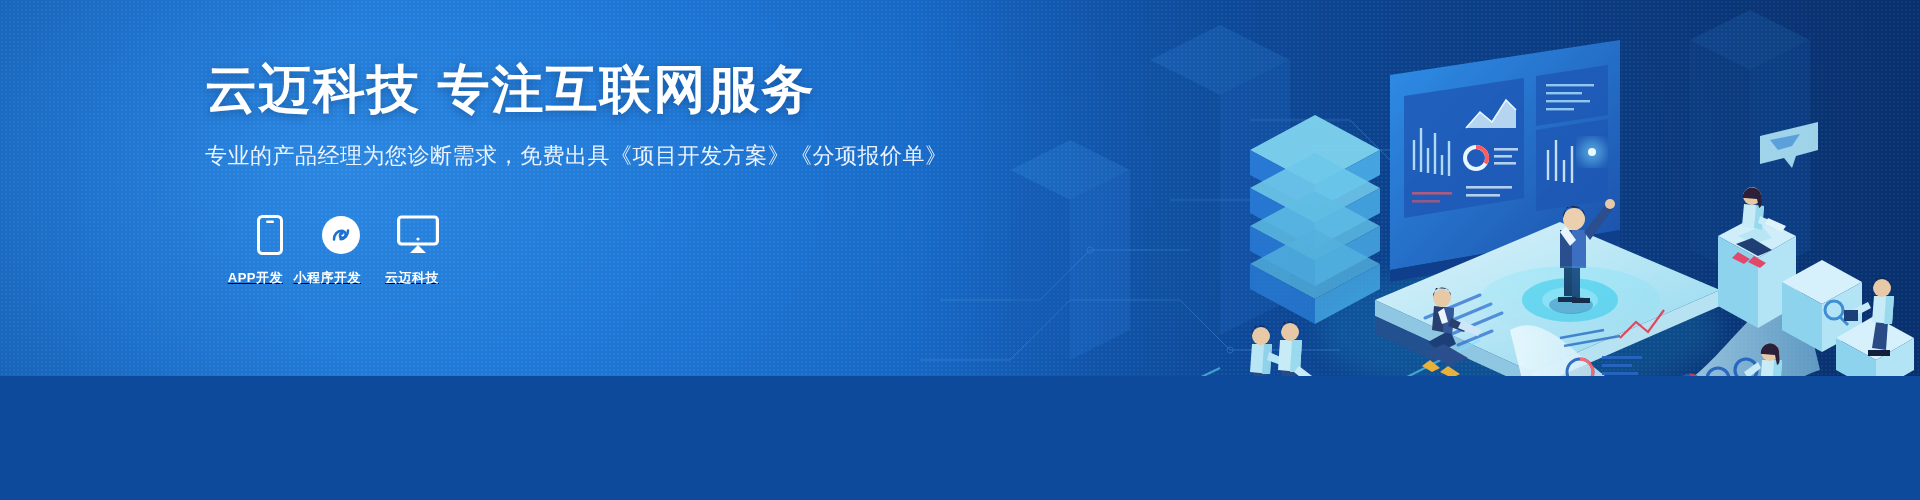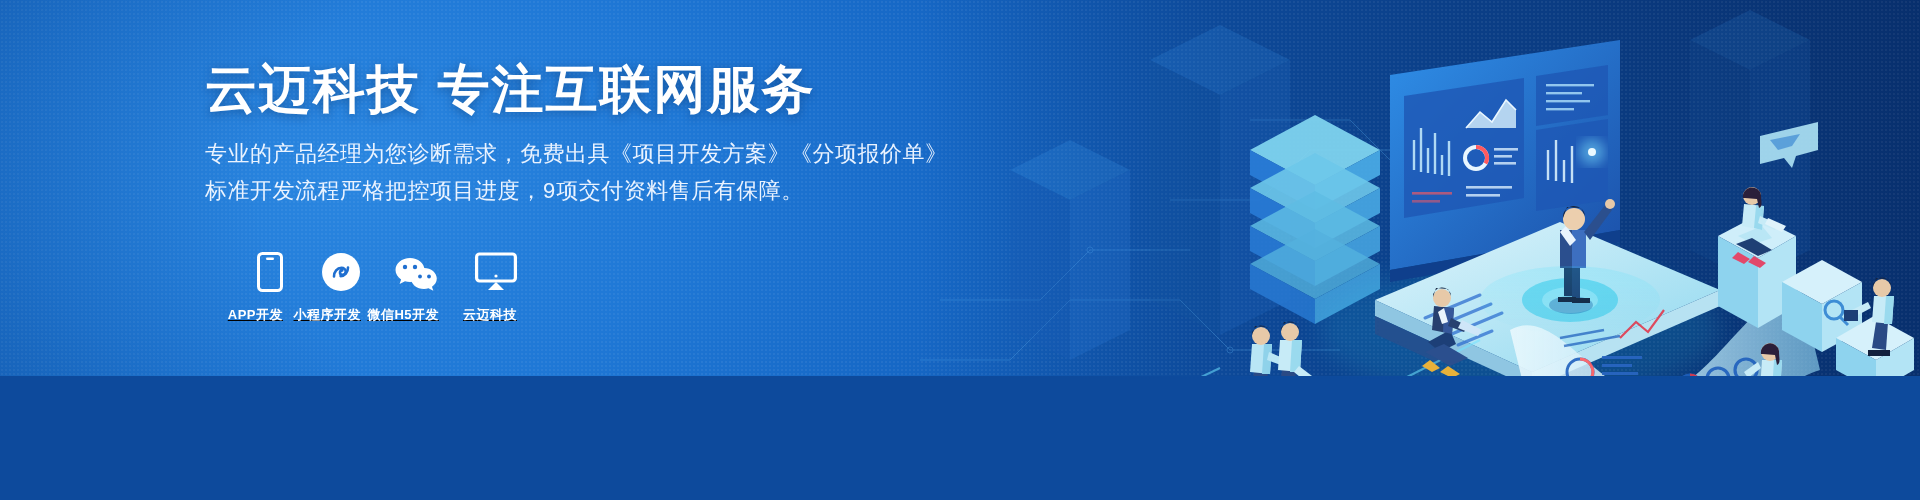--- a/index.html
+++ b/index.html
@@ -30,21 +30,21 @@
   }
 
   
   .content{position:absolute;left:205px;top:60px;width:760px;z-index:12;}
   .headline{
     color:#ffffff;font-size:52px;line-height:1.12;font-weight:bold;
     letter-spacing:2px;margin:0 0 20px 0;white-space:nowrap;
     text-shadow:0 2px 10px rgba(2,28,70,.35);
   }
   .sub{color:#eaf3ff;font-size:22px;line-height:1.68;letter-spacing:.5px;margin:0;}
-  .sub div{white-space:nowrap;font-family:Liberation Mono, monospace;}
+  .sub div{white-space:nowrap;}
 
   
   .services{display:flex;margin-top:34px;}
   .svc{width:78px;display:flex;flex-direction:column;align-items:flex-end;cursor:pointer;text-decoration:underline;}
   .svc .ico{height:46px;display:flex;align-items:flex-end;justify-content:center;}
   .svc .ico svg{display:block;}
   .svc .lbl{margin-top:14px;color:#ffffff;font-size:13px;font-weight:bold;white-space:nowrap;letter-spacing:.5px;}
 
   
   .scene{position:absolute;right:0;top:0;width:1000px;height:500px;z-index:10;}
@@ -392,21 +392,20 @@
 
   <div class="dots"></div>
   <div class="vign"></div>
 
   <div class="content">
 
     <h1 class="headline">云迈科技 专注互联网服务</h1>
 
     <div class="sub">
       <div>专业的产品经理为您诊断需求，免费出具《项目开发方案》《分项报价单》</div>
-      <div>标准开发流程严格把控项目进度，9项交付资料售后有保障。</div>
     </div>
 
     <div class="services">
 
       <div class="svc">
         <span class="ico">
           <svg width="26" height="40" viewBox="0 0 26 40">
               <rect x="1.5" y="1.5" width="23" height="37" rx="4" fill="none" stroke="#ffffff" stroke-width="3"></rect>
               <rect x="9" y="5.5" width="8" height="2.6" rx="1.3" fill="#ffffff"></rect>
             </svg>
@@ -418,33 +417,20 @@
         <span class="ico">
           <svg width="40" height="40" viewBox="0 0 40 40">
               <circle cx="20" cy="20" r="19" fill="#ffffff"></circle>
               <path d="M13 24.5c0-5 3.2-8.6 7.4-8.6 2.6 0 4.3 1.6 4.3 3.6 0 2-1.5 3.3-3.2 3.3-1.5 0-2.5-.9-2.5-2.1 0-1.5 1.2-2.3 2.3-2.3" fill="none" stroke="#1f6fd0" stroke-width="2.6" stroke-linecap="round"></path>
               <path d="M27 15.5c0 5-3.2 8.6-7.4 8.6" fill="none" stroke="#1f6fd0" stroke-width="2.6" stroke-linecap="round"></path>
             </svg>
         </span>
         <span class="lbl">小程序开发</span>
       </div>
 
-      <div class="svc">
-        <span class="ico">
-          <svg width="46" height="40" viewBox="0 0 46 40">
-            <path d="M17 6C9 6 2.5 11.4 2.5 18c0 3.8 2.2 7.2 5.6 9.4L6.6 32l5.4-2.8c1.6.5 3.3.8 5 .8 8 0 14.5-5.4 14.5-12S25 6 17 6z" fill="#ffffff"></path>
-            <circle cx="12" cy="15" r="2.2" fill="#1f6fd0"></circle>
-              <circle cx="22" cy="15" r="2.2" fill="#1f6fd0"></circle>
-            <path d="M31 16c-7.2 0-13 4.7-13 10.5S23.8 37 31 37c1.6 0 3.1-.2 4.5-.7l4.8 2.5-1.3-4.1c2.9-1.9 4.8-4.8 4.8-8.2C43.8 20.7 38.1 16 31 16z" fill="#ffffff"></path>
-            <circle cx="27" cy="24.5" r="1.9" fill="#1f6fd0"></circle>
-              <circle cx="36" cy="24.5" r="1.9" fill="#1f6fd0"></circle>
-          </svg>
-        </span>
-        <span class="lbl">微信H5开发</span>
-      </div>
 
       <div class="svc">
         <span class="ico">
           <svg width="42" height="40" viewBox="0 0 42 40">
               <rect x="1.6" y="2" width="38.8" height="27" rx="3" fill="none" stroke="#ffffff" stroke-width="3.2"></rect>
               <circle cx="21" cy="24" r="1.6" fill="#ffffff"></circle>
               <path d="M13 38 L21 30 L29 38 Z" fill="#ffffff"></path>
             </svg>
         </span>
         <span class="lbl">云迈科技</span>

